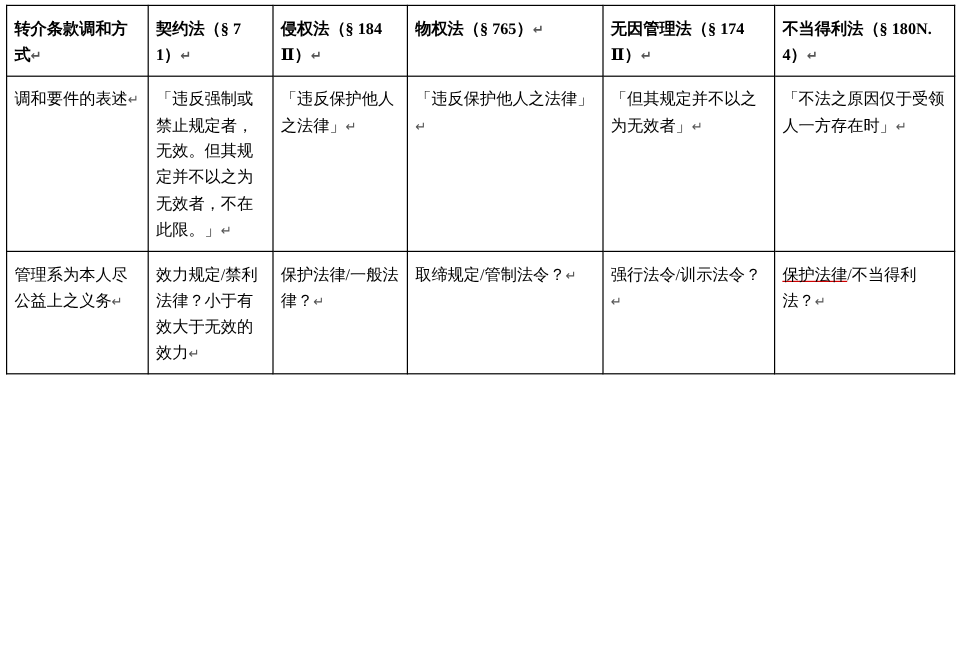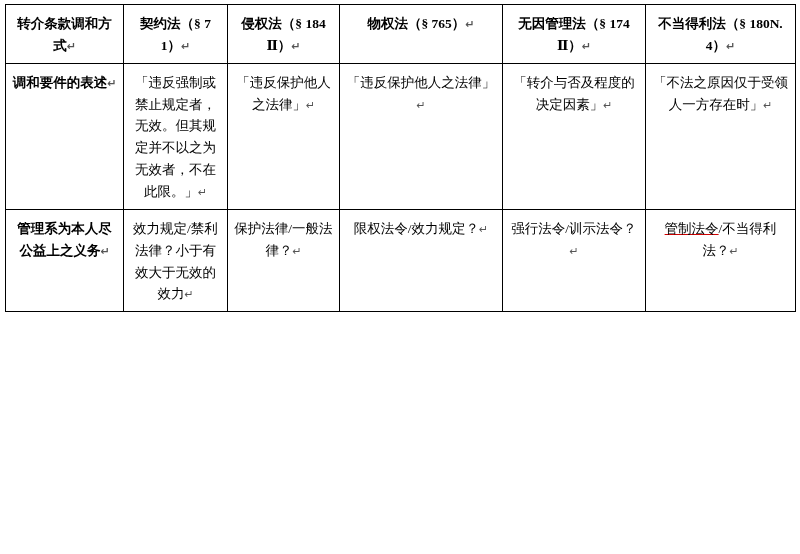--- a/index.html
+++ b/index.html
@@ -25,37 +25,37 @@
     width: 790px;
     margin: 4px 0 0 5px;
     table-layout: fixed;
   }
   table.doc-table td {
     border: 1px solid #000000;
     vertical-align: top;
     padding: 8px 6px 6px 6px;
     font-size: 13.5px;
     line-height: 1.62;
-    text-align: center;
+    text-align: left;
     word-break: break-all;
   }
   .col-0 { width: 118px; }
   .col-1 { width: 104px; }
   .col-2 { width: 112px; }
   .col-3 { width: 163px; }
   .col-4 { width: 143px; }
   .col-5 { width: 150px; }
 
   td.head-cell {
     font-weight: bold;
     text-align: center;
     padding-top: 10px;
   }
   td.rowlabel {
-    font-weight: bold;
+    font-weight: normal;
     text-align: center;
     padding-top: 10px;
     margin-left: 28px;
   }
   .pilcrow {
     font-size: 11px;
     color: #555555;
     vertical-align: baseline;
     font-family: "DejaVu Sans", sans-serif;
   }
@@ -107,42 +107,42 @@
         <td>
           <span>「违反强制或禁止规定者，无效。但其规定并不以之为无效者，不在此限。」</span><span class="pilcrow">↵</span>
         </td>
         <td>
           <span>「违反保护他人之法律」</span><span class="pilcrow">↵</span>
         </td>
         <td>
           <span>「违反保护他人之法律」</span><span class="pilcrow">↵</span>
         </td>
         <td>
-          <span>「转介与否及程度的决定因素」</span><span class="pilcrow">↵</span>
+          <span>「但其规定并不以之为无效者」</span><span class="pilcrow">↵</span>
         </td>
         <td>
           <span>「不法之原因仅于受领人一方存在时」</span><span class="pilcrow">↵</span>
         </td>
       </tr>
 
       <tr>
         <td class="rowlabel">
           <span>管理系为本人尽公益上之义务</span><span class="pilcrow">↵</span>
         </td>
         <td>
           <span>效力规定/禁利法律？小于有效大于无效的效力</span><span class="pilcrow">↵</span>
         </td>
         <td>
           <span>保护法律/一般法律？</span><span class="pilcrow">↵</span>
         </td>
         <td>
-          <span>限权法令/效力规定？</span><span class="pilcrow">↵</span>
+          <span>取缔规定/管制法令？</span><span class="pilcrow">↵</span>
         </td>
         <td>
           <span>强行法令/训示法令？</span><span class="pilcrow">↵</span>
         </td>
         <td>
-          <span class="underline-red">管制法令</span><span>/不当得利法？</span><span class="pilcrow">↵</span>
+          <span class="underline-red">保护法律</span><span>/不当得利法？</span><span class="pilcrow">↵</span>
         </td>
       </tr>
     </tbody>
   </table>
 </div>
 
 </body></html>

